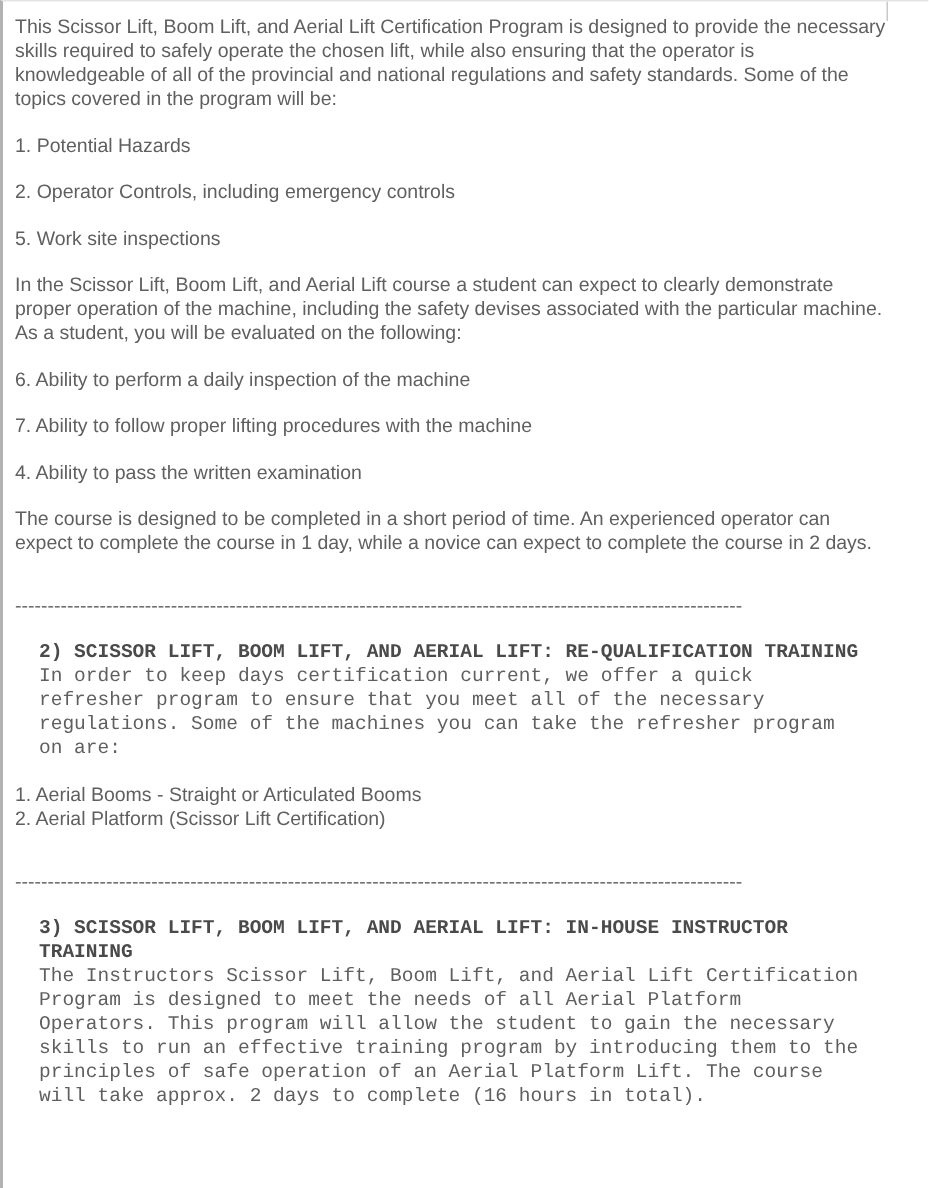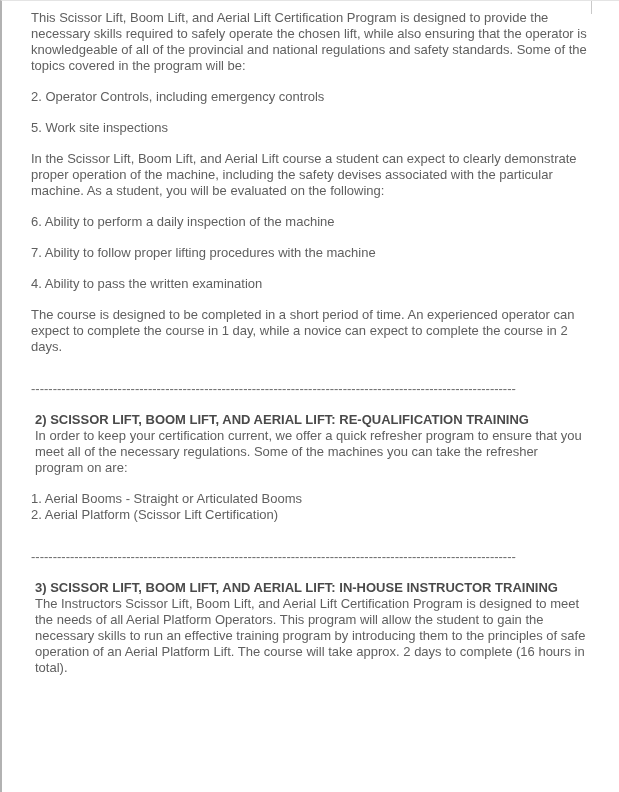--- a/index.html
+++ b/index.html
@@ -10,21 +10,20 @@
   .page {
     position: relative;
     width: 619px;
     height: 792px;
     box-sizing: border-box;
     background: #ffffff;
     border-left: 2px solid #b2b2b2;
     border-top: 1px solid #e4e4e4;
     overflow: hidden;
     font-family: "Liberation Sans", sans-serif;
-    padding-left: 21px;
   }
   .corner-tick {
     position: absolute;
     left: 589px;
     top: 0;
     width: 1px;
     height: 13px;
     background: #c9c9c9;
   }
   .content {
@@ -34,52 +33,53 @@
     color: #5f5f5f;
   }
   .para { margin: 15px 0; }
   .para.first { margin-top: 0; }
   .divider {
     margin: 26px 0 13px 0;
     white-space: nowrap;
     overflow: hidden;
     color: #6a6a6a;
   }
-  .section { margin: 15px 4px; }
+  .section { margin: 15px 16px; font-family: Liberation Mono, monospace; }
   .section-heading {
     font-weight: bold;
     color: #4a4a4a;
   }
 </style>
 </head>
 <body>
 
 <div class="page">
   <div class="corner-tick"></div>
 
   <div class="content">
 
     <p class="para first">This Scissor Lift, Boom Lift, and Aerial Lift Certification Program is designed to provide the necessary skills required to safely operate the chosen lift, while also ensuring that the operator is knowledgeable of all of the provincial and national regulations and safety standards. Some of the topics covered in the program will be:</p>
 
+    <p class="para">1. Potential Hazards</p>
     <p class="para">2. Operator Controls, including emergency controls</p>
     <p class="para">5. Work site inspections</p>
 
     <p class="para">In the Scissor Lift, Boom Lift, and Aerial Lift course a student can expect to clearly demonstrate proper operation of the machine, including the safety devises associated with the particular machine. As a student, you will be evaluated on the following:</p>
 
     <p class="para">6. Ability to perform a daily inspection of the machine</p>
     <p class="para">7. Ability to follow proper lifting procedures with the machine</p>
     <p class="para">4. Ability to pass the written examination</p>
 
     <p class="para">The course is designed to be completed in a short period of time. An experienced operator can expect to complete the course in 1 day, while a novice can expect to complete the course in 2 days.</p>
 
     <p class="para divider">----------------------------------------------------------------------------------------------------------------</p>
 
     <div class="section">
       <div class="section-heading">2) SCISSOR LIFT, BOOM LIFT, AND AERIAL LIFT: RE-QUALIFICATION TRAINING</div>
-      <div>In order to keep your certification current, we offer a quick refresher program to ensure that you meet all of the necessary regulations. Some of the machines you can take the refresher program on are:</div>
+      <div>In order to keep days certification current, we offer a quick refresher program to ensure that you meet all of the necessary regulations. Some of the machines you can take the refresher program on are:</div>
     </div>
 
     <p class="para"><span>1. Aerial Booms - Straight or Articulated Booms</span><br><span>2. Aerial Platform (Scissor Lift Certification)</span></p>
 
 
     <p class="para divider">----------------------------------------------------------------------------------------------------------------</p>
 
     <div class="section">
       <div class="section-heading">3) SCISSOR LIFT, BOOM LIFT, AND AERIAL LIFT: IN-HOUSE INSTRUCTOR TRAINING</div>
       <div>The Instructors Scissor Lift, Boom Lift, and Aerial Lift Certification Program is designed to meet the needs of all Aerial Platform Operators. This program will allow the student to gain the necessary skills to run an effective training program by introducing them to the principles of safe operation of an Aerial Platform Lift. The course will take approx. 2 days to complete (16 hours in total).</div>

